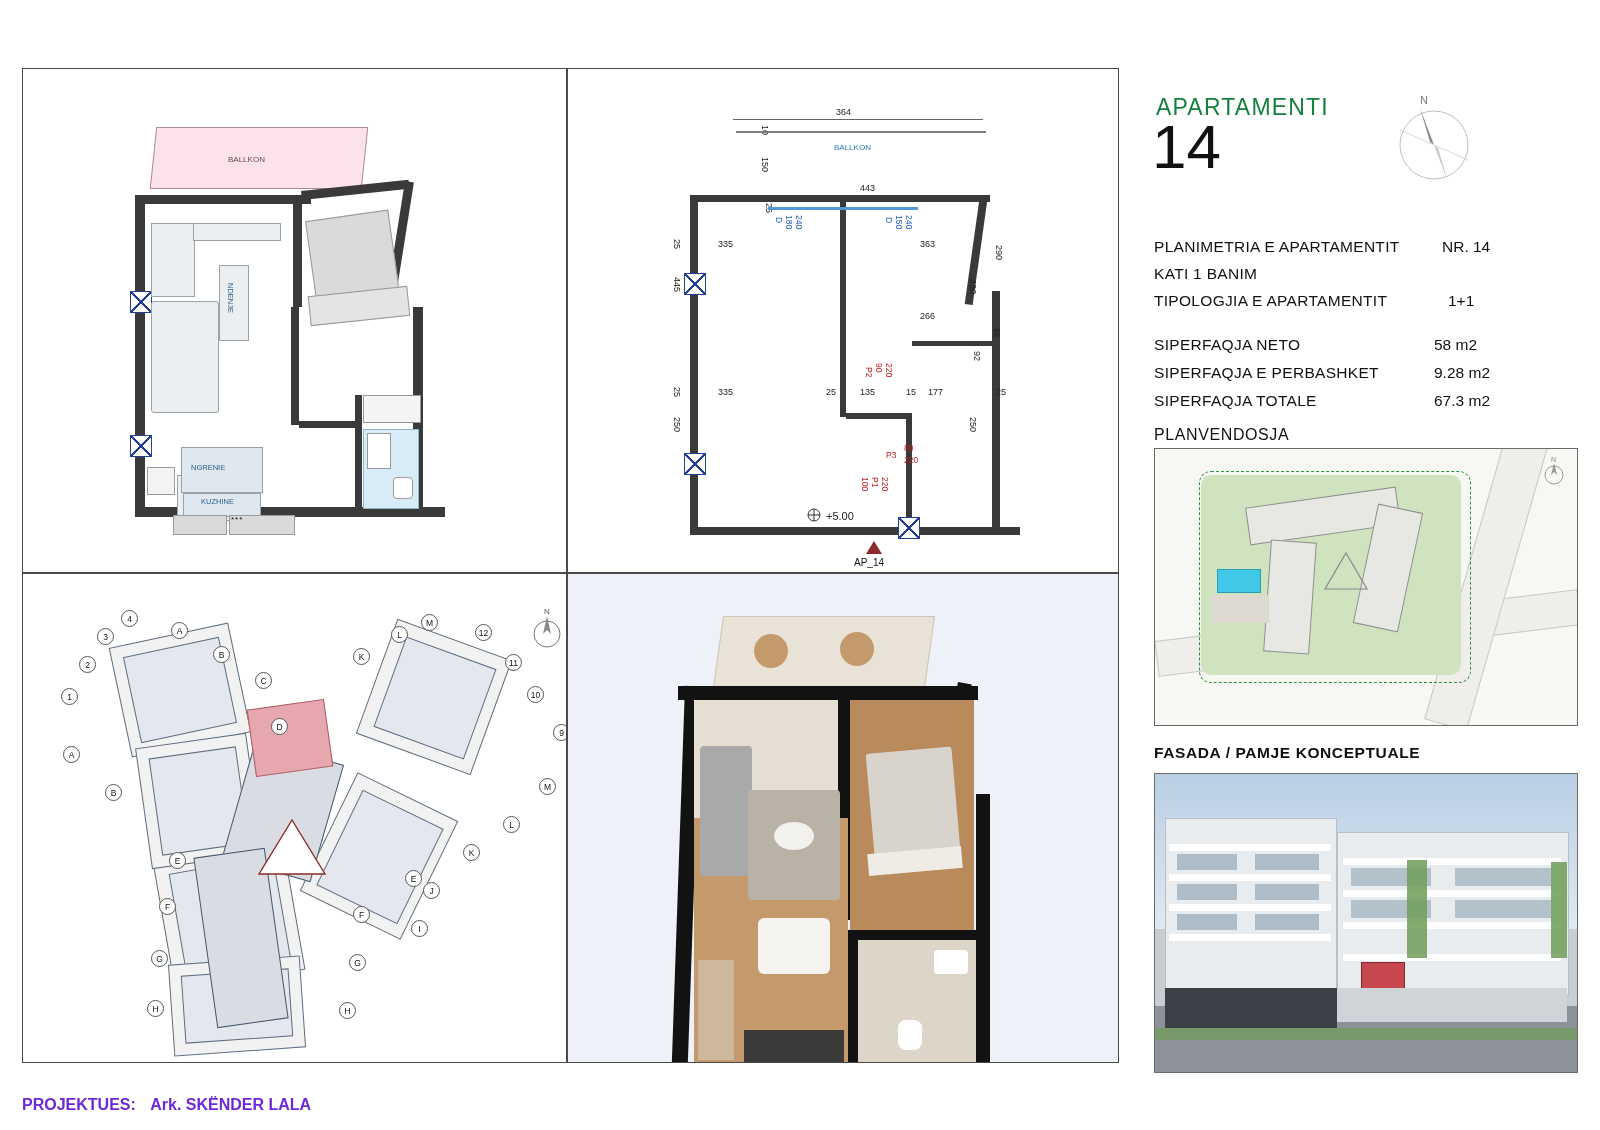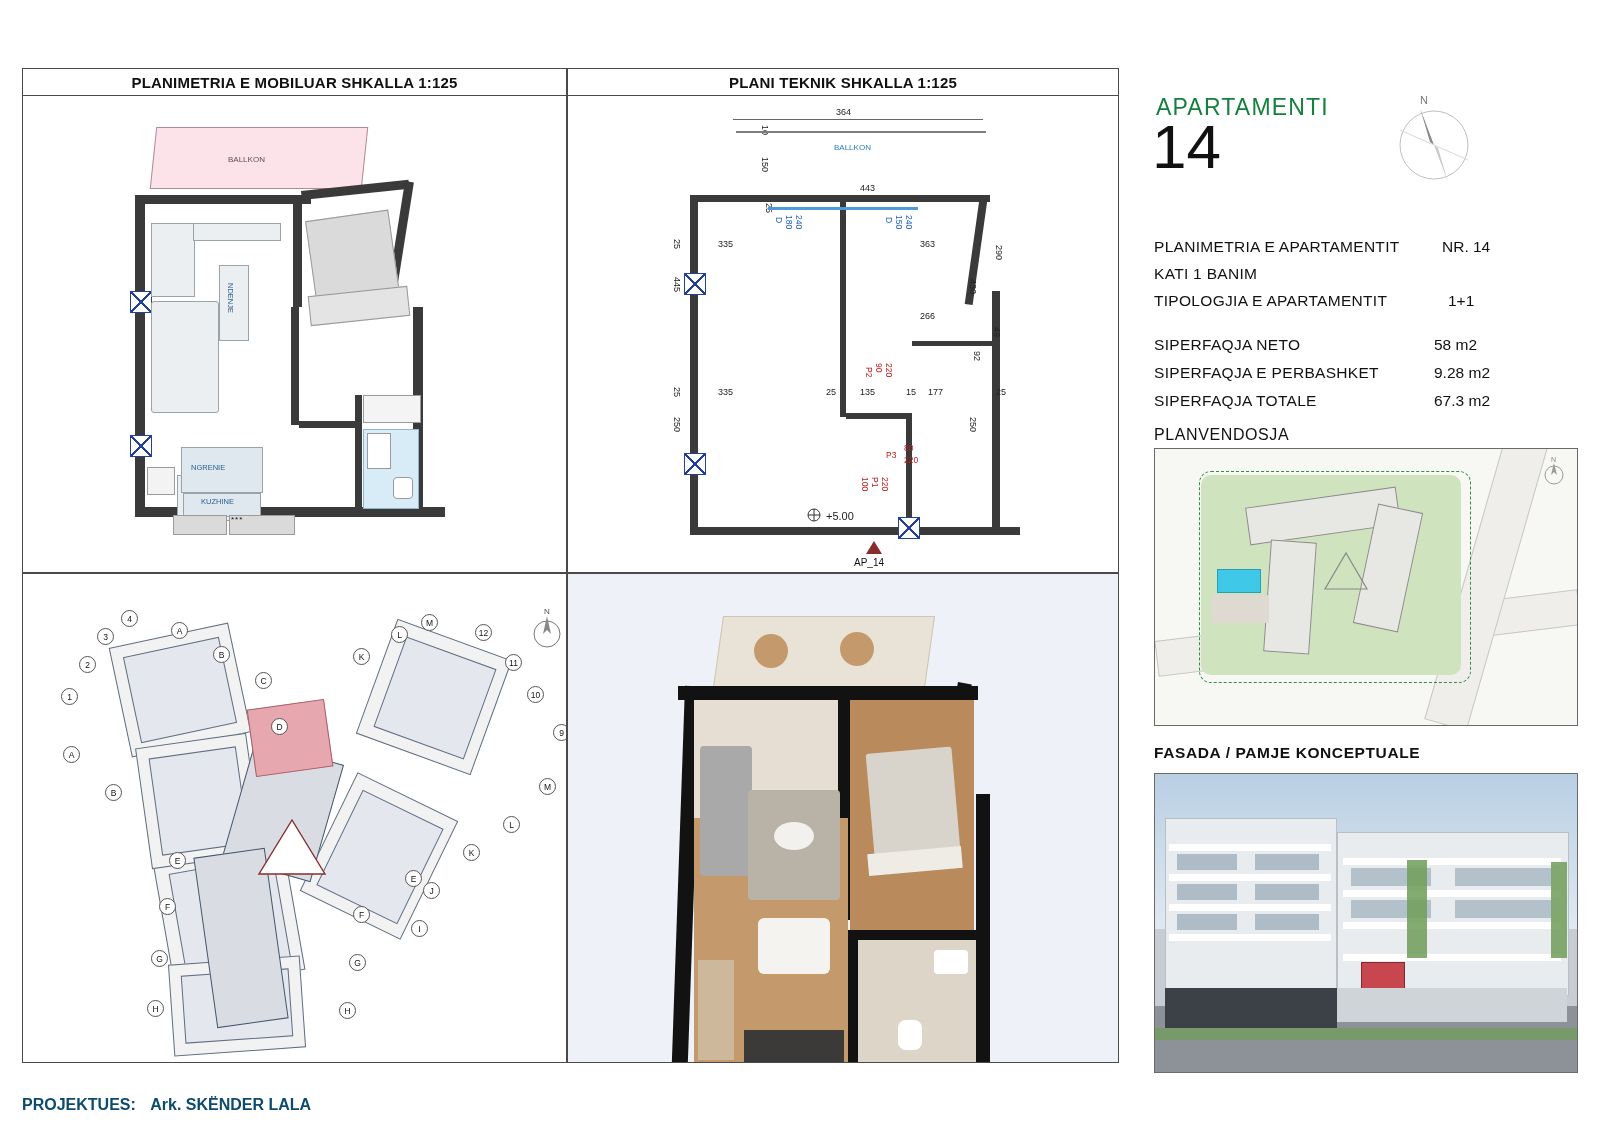--- a/index.html
+++ b/index.html
@@ -14,21 +14,21 @@
   .sheet{position:absolute;inset:0;}
 
   
   .title{
     position:absolute;left:48px;top:22px;
     font-size:27px;font-weight:700;letter-spacing:.2px;color:#111;
     white-space:nowrap;
   }
   .footer{
     position:absolute;left:22px;top:1096px;
-    font-size:16px;font-weight:700;color:#0c4a6e;
+    font-size:16px;font-weight:700;color:#6d28d9;
   }
   .footer .light{font-weight:700;}
 
   
   .panel{position:absolute;border:1px solid #4a4a4a;box-sizing:border-box;background:#fff;}
   .panel-hdr{
     position:absolute;left:0;right:0;top:0;height:26px;
     border-bottom:1px solid #4a4a4a;
     display:flex;align-items:center;justify-content:center;
     font-size:15px;font-weight:700;color:#111;letter-spacing:.2px;
@@ -110,21 +110,20 @@
   .sitePath{position:absolute;background:#dedad2;}
   .dash{position:absolute;border:1px dashed #2f8f3f;}
 </style>
 </head>
 <body>
 
 <div class="sheet">
 
 
   <div class="panel" id="p-furnished">
-    <div class="panel-hdr">PLANIMETRIA E MOBILUAR   SHKALLA 1:125</div>
     <div class="panel-body">
 
       <div class="balcony" style="left:130px;top:32px;width:210px;height:60px;transform:skewX(-6deg);"></div>
       <div class="lbl" style="left:205px;top:60px;font-size:8px;color:#6a4a52;">BALLKON</div>
 
       <div class="wall" style="left:112px;top:100px;width:10px;height:320px;"></div>
       <div class="wall" style="left:112px;top:100px;width:176px;height:9px;"></div>
       <div class="wall" style="left:270px;top:100px;width:9px;height:112px;"></div>
       <div class="wall" style="left:278px;top:96px;width:108px;height:9px;transform:rotate(-6deg);transform-origin:left top;"></div>
       <div class="wall" style="left:382px;top:86px;width:9px;height:130px;transform:rotate(9deg);transform-origin:left top;"></div>
@@ -157,21 +156,20 @@
 
       <div class="bath" style="left:340px;top:334px;width:54px;height:78px;"></div>
       <div class="furn" style="left:344px;top:338px;width:22px;height:34px;background:#ffffff;"></div>
       <div class="furn" style="left:370px;top:382px;width:18px;height:20px;background:#ffffff;border-radius:4px;"></div>
       <div class="furn" style="left:340px;top:300px;width:56px;height:26px;background:#f4f4f4;"></div>
 
     </div>
   </div>
 
   <div class="panel" id="p-technical">
-    <div class="panel-hdr">PLANI TEKNIK   SHKALLA 1:125</div>
     <div class="panel-body">
 
       <div class="dimline" style="left:165px;top:24px;width:250px;height:1px;"></div>
       <div class="dim" style="left:268px;top:12px;">364</div>
       <div class="dim" style="left:192px;top:30px;writing-mode:vertical-rl;">10</div>
       <div class="dim" style="left:192px;top:62px;writing-mode:vertical-rl;">150</div>
       <div class="dim" style="left:292px;top:88px;">443</div>
       <div class="dim" style="left:196px;top:108px;writing-mode:vertical-rl;">25</div>
 
       <div class="thinwall" style="left:168px;top:36px;width:250px;height:2px;"></div>

